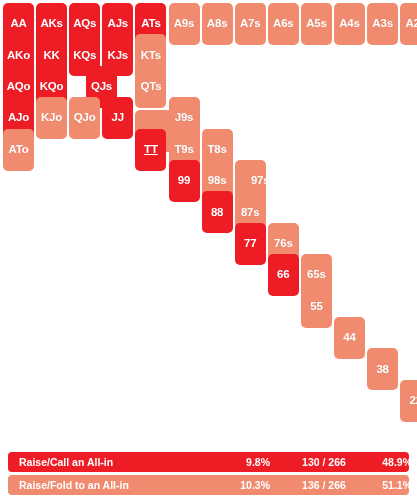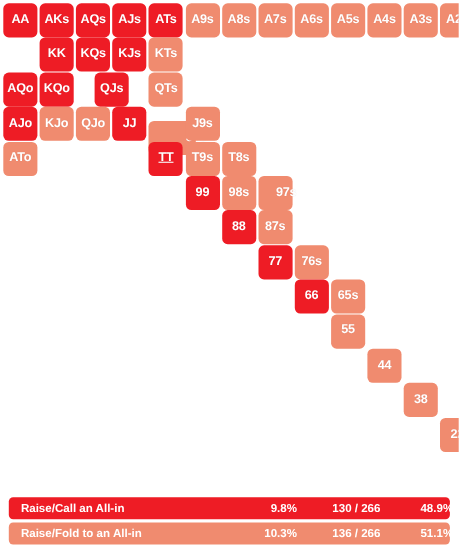--- a/index.html
+++ b/index.html
@@ -6,21 +6,21 @@
   body{
     width:417px;height:499px;background:#ffffff;
     font-family:"Liberation Sans", sans-serif;
     overflow:hidden;position:relative;
   }
   #range-chart{
     position:absolute;left:0;top:0;width:417px;height:440px;
   }
   .cell{
     position:absolute;
-    width:31px;height:31px;
+    width:31px;height:42px;
     border-radius:5px;
     display:flex;align-items:center;justify-content:center;
     color:#ffffff;
     font-size:11.5px;
     font-weight:bold;
     letter-spacing:-0.2px;
     box-sizing:border-box;
     line-height:1;
     text-shadow:0 0 1px rgba(0,0,0,0.12);
   }
@@ -62,20 +62,21 @@
     <div class="cell call" style="left: 102.3px; top: 3px;">AJs</div>
     <div class="cell call" style="left: 135.4px; top: 3px;">ATs</div>
     <div class="cell fold" style="left: 168.5px; top: 3px;">A9s</div>
     <div class="cell fold" style="left: 201.6px; top: 3px;">A8s</div>
     <div class="cell fold" style="left: 234.7px; top: 3px;">A7s</div>
     <div class="cell fold" style="left: 267.8px; top: 3px;">A6s</div>
     <div class="cell fold" style="left: 300.9px; top: 3px;">A5s</div>
     <div class="cell fold" style="left: 334px; top: 3px;">A4s</div>
     <div class="cell fold" style="left: 367.1px; top: 3px;">A3s</div>
     <div class="cell fold" style="left: 400.2px; top: 3px;">A2s</div>
+    <div class="cell call" style="left: 3px; top: 34.4px;">AKo</div>
     <div class="cell call" style="left: 36.1px; top: 34.4px;">KK</div>
     <div class="cell call" style="left: 102.3px; top: 34.4px;">KJs</div>
     <div class="cell call" style="left: 69.2px; top: 34.4px;">KQs</div>
     <div class="cell fold" style="left: 135.4px; top: 34.4px;">KTs</div>
     <div class="cell call" style="left: 3px; top: 65.8px;">AQo</div>
     <div class="cell call" style="left: 36.1px; top: 65.8px;">KQo</div>
     <div class="cell call" style="left: 86px; top: 65.8px;">QJs</div>
     <div class="cell fold" style="left: 135.4px; top: 65.8px;">QTs</div>
     <div class="cell call" style="left: 3px; top: 97.2px;">AJo</div>
     <div class="cell fold" style="left: 36.1px; top: 97.2px;">KJo</div>

